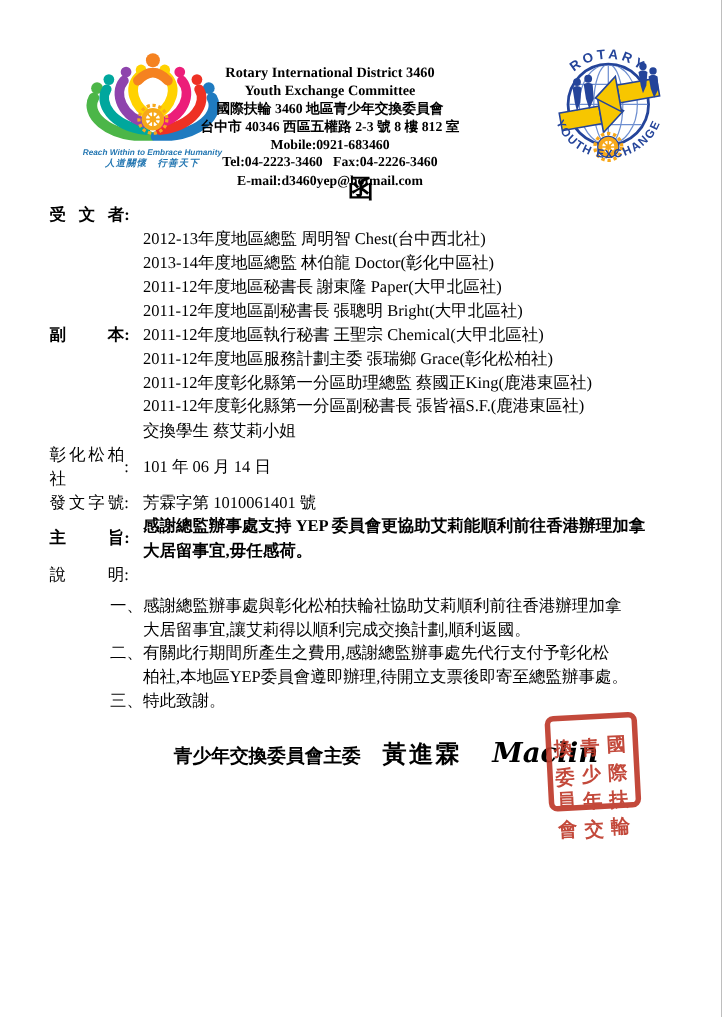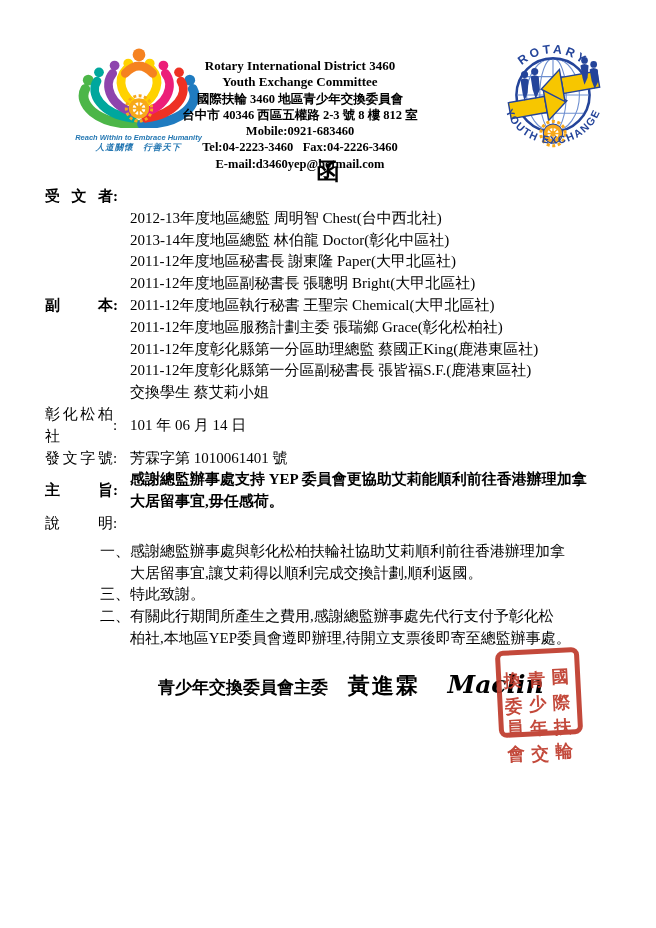--- a/index.html
+++ b/index.html
@@ -208,23 +208,23 @@
 
     <div class="row">
       <span class="lbl">說明</span>
       <span class="colon">:</span>
       <div class="content"></div>
     </div>
 
     <div class="items">
       <div class="item">一、感謝總監辦事處與彰化松柏扶輪社協助艾莉順利前往香港辦理加拿
 大居留事宜,讓艾莉得以順利完成交換計劃,順利返國。</div>
-      <div class="item">三、特此致謝。</div>
       <div class="item">二、有關此行期間所產生之費用,感謝總監辦事處先代行支付予彰化松
 柏社,本地區YEP委員會遵即辦理,待開立支票後即寄至總監辦事處。</div>
+      <div class="item">三、特此致謝。</div>
     </div>
 
     <div class="signature">
       <div class="sig2">
         <span class="sig-title">青少年交換委員會主委</span>
         <span class="sig-name">黃進霖</span>
         <span class="sig-name-en">Maclin</span>
       </div>
     </div>
 

